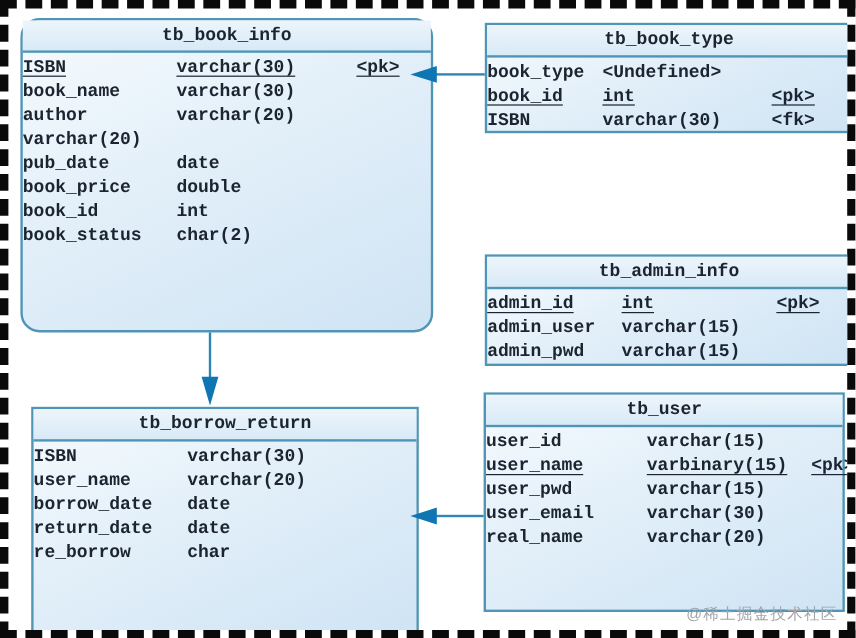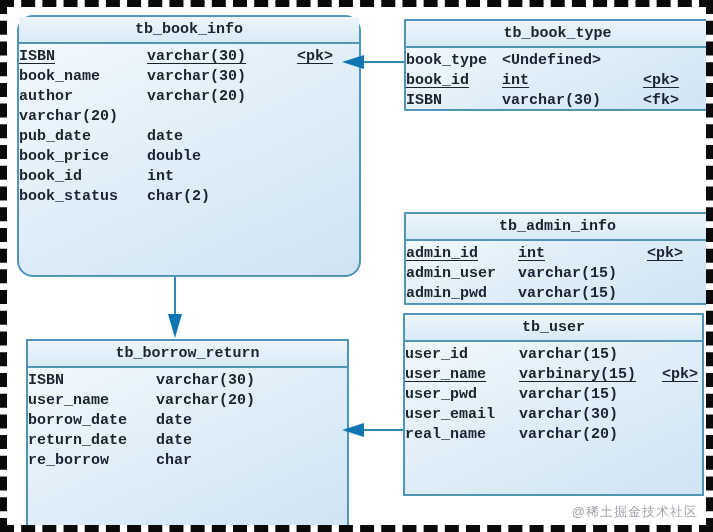--- a/index.html
+++ b/index.html
@@ -36,21 +36,21 @@
   }
   .c-name { flex:0 0 auto; }
   .c-type { flex:1 1 auto; }
   .c-key  { flex:0 0 auto; text-align:right; }
   .u { text-decoration:underline; text-underline-offset:3px; }
 
   .t1 .c-name { width:128px; } .t1 .row { padding-right:26px; }
   .t2 .c-name { width:96px;  } .t2 .row { padding-right:30px; }
   .t3 .c-name { width:112px; } .t3 .row { padding-right:26px;justify-content:center; }
   .t4 .c-name { width:128px; } .t4 .row { padding-right:26px; }
-  .t5 .c-name { width:114px; } .t5 .row { padding-right:4px;  }
+  .t5 .c-name { width:114px; } .t5 .row { padding-right:4px;gap:20px;  }
 
   .shaft-h { position:absolute; height:2px; background:#3187b4; }
   .shaft-v { position:absolute; width:2px;  background:#3187b4; }
   .head-left {
     position:absolute; width:0; height:0;
     border-top:7px solid transparent;
     border-bottom:7px solid transparent;
     border-right:22px solid #0f76b3;
   }
   .head-down {
@@ -183,21 +183,21 @@
         <span class="c-key"></span>
       </div>
       <div class="row">
         <span class="c-name">re_borrow</span>
         <span class="c-type">char</span>
         <span class="c-key"></span>
       </div>
     </div>
   </div>
 
-  <div class="tbl t5" style="left:396px;top:306px;width:301px;height:183px;">
+  <div class="tbl t5" style="left:396px;top:320px;width:301px;height:183px;">
     <div class="tbl-title">tb_user</div>
     <div class="tbl-body">
       <div class="row">
         <span class="c-name">user_id</span>
         <span class="c-type">varchar(15)</span>
         <span class="c-key"></span>
       </div>
       <div class="row">
         <span class="c-name u">user_name</span>
         <span class="c-type u">varbinary(15)</span>

